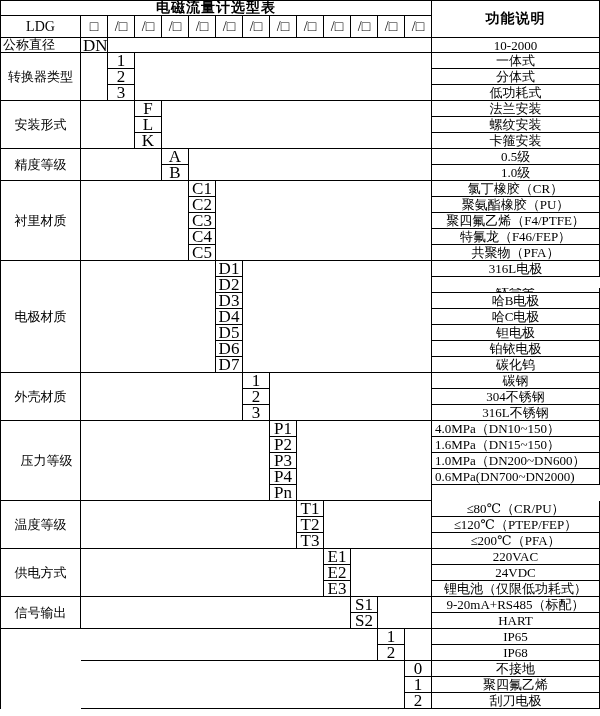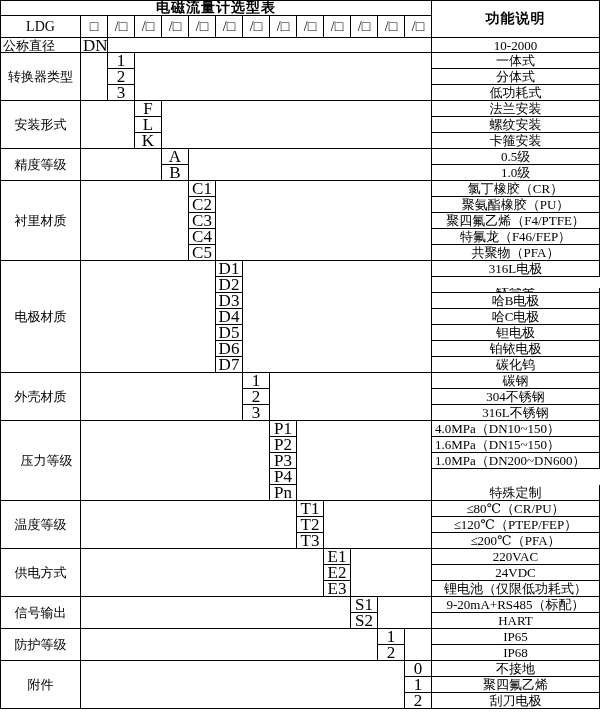--- a/index.html
+++ b/index.html
@@ -42,21 +42,21 @@
     <div class="c model" style="grid-area: 2 / 5;">/□</div>
     <div class="c model" style="grid-area: 2 / 6;">/□</div>
     <div class="c model" style="grid-area: 2 / 7;">/□</div>
     <div class="c model" style="grid-area: 2 / 8;">/□</div>
     <div class="c model" style="grid-area: 2 / 9;">/□</div>
     <div class="c model" style="grid-area: 2 / 10;">/□</div>
     <div class="c model" style="grid-area: 2 / 11;">/□</div>
     <div class="c model" style="grid-area: 2 / 12;">/□</div>
     <div class="c model" style="grid-area: 2 / 13;">/□</div>
     <div class="c model" style="grid-area: 2 / 14;">/□</div>
-    <div class="c label flush" style="grid-area: 3 / 1 / span 1;">公称直径</div>
+    <div class="c label flush" style="grid-area: 3 / 1 / span 1; font-family: Liberation Mono, monospace;">公称直径</div>
     <div class="c code flush" style="grid-area: 3 / 2;">DN</div>
     <div class="c filler" style="grid-area: 3 / 3 / span 1 / span 12;"></div>
     <div class="c fn" style="grid-area: 3 / 15;">10-2000</div>
     <div class="c label" style="grid-area: 4 / 1 / span 3;">转换器类型</div>
     <div class="c filler" style="grid-area: 4 / 2 / span 3 / span 1;"></div>
     <div class="c code" style="grid-area: 4 / 3;">1</div>
     <div class="c code" style="grid-area: 5 / 3;">2</div>
     <div class="c code" style="grid-area: 6 / 3;">3</div>
     <div class="c filler" style="grid-area: 4 / 4 / span 3 / span 11;"></div>
     <div class="c fn" style="grid-area: 4 / 15; text-align: center;">一体式</div>
@@ -121,21 +121,21 @@
     <div class="c filler" style="grid-area: 27 / 2 / span 5 / span 7;"></div>
     <div class="c code" style="grid-area: 27 / 9;">P1</div>
     <div class="c code" style="grid-area: 28 / 9;">P2</div>
     <div class="c code" style="grid-area: 29 / 9;">P3</div>
     <div class="c code" style="grid-area: 30 / 9;">P4</div>
     <div class="c code" style="grid-area: 31 / 9;">Pn</div>
     <div class="c filler" style="grid-area: 27 / 10 / span 5 / span 5;"></div>
     <div class="c fn left" style="grid-area: 27 / 15;">4.0MPa（DN10~150）</div>
     <div class="c fn left" style="grid-area: 28 / 15;">1.6MPa（DN15~150）</div>
     <div class="c fn left" style="grid-area: 29 / 15;">1.0MPa（DN200~DN600）</div>
-    <div class="c fn" style="grid-area: 31 / 15;">特殊定制</div>
+    <div class="c fn left" style="grid-area: 30 / 15;">0.6MPa(DN700~DN2000)</div>
     <div class="c label" style="grid-area: 32 / 1 / span 3;">温度等级</div>
     <div class="c filler" style="grid-area: 32 / 2 / span 3 / span 8;"></div>
     <div class="c code" style="grid-area: 32 / 10;">T1</div>
     <div class="c code" style="grid-area: 33 / 10;">T2</div>
     <div class="c code" style="grid-area: 34 / 10;">T3</div>
     <div class="c filler" style="grid-area: 32 / 11 / span 3 / span 4;"></div>
     <div class="c fn" style="grid-area: 32 / 15;">≤80℃（CR/PU）</div>
     <div class="c fn" style="grid-area: 33 / 15;">≤120℃（PTEP/FEP）</div>
     <div class="c fn" style="grid-area: 34 / 15;">≤200℃（PFA）</div>
     <div class="c label" style="grid-area: 35 / 1 / span 3;">供电方式</div>
@@ -147,28 +147,26 @@
     <div class="c fn" style="grid-area: 35 / 15;">220VAC</div>
     <div class="c fn" style="grid-area: 36 / 15;">24VDC</div>
     <div class="c fn" style="grid-area: 37 / 15;">锂电池（仅限低功耗式）</div>
     <div class="c label" style="grid-area: 38 / 1 / span 2;">信号输出</div>
     <div class="c filler" style="grid-area: 38 / 2 / span 2 / span 10;"></div>
     <div class="c code" style="grid-area: 38 / 12;">S1</div>
     <div class="c code" style="grid-area: 39 / 12;">S2</div>
     <div class="c filler" style="grid-area: 38 / 13 / span 2 / span 2;"></div>
     <div class="c fn" style="grid-area: 38 / 15;">9-20mA+RS485（标配）</div>
     <div class="c fn" style="grid-area: 39 / 15;">HART</div>
-    <div class="c label" style="grid-area: 40 / 1 / span 2;">防护等级</div>
     <div class="c filler" style="grid-area: 40 / 2 / span 2 / span 11;"></div>
     <div class="c code" style="grid-area: 40 / 13;">1</div>
     <div class="c code" style="grid-area: 41 / 13;">2</div>
     <div class="c filler" style="grid-area: 40 / 14 / span 2 / span 1;"></div>
     <div class="c fn" style="grid-area: 40 / 15;">IP65</div>
     <div class="c fn" style="grid-area: 41 / 15;">IP68</div>
-    <div class="c label" style="grid-area: 42 / 1 / span 3;">附件</div>
     <div class="c filler" style="grid-area: 42 / 2 / span 3 / span 12;"></div>
     <div class="c code" style="grid-area: 42 / 14;">0</div>
     <div class="c code" style="grid-area: 43 / 14;">1</div>
     <div class="c code" style="grid-area: 44 / 14;">2</div>
     <div class="c fn" style="grid-area: 42 / 15;">不接地</div>
     <div class="c fn" style="grid-area: 43 / 15;">聚四氟乙烯</div>
     <div class="c fn" style="grid-area: 44 / 15;">刮刀电极</div>
   </div>
 
 </body></html>

